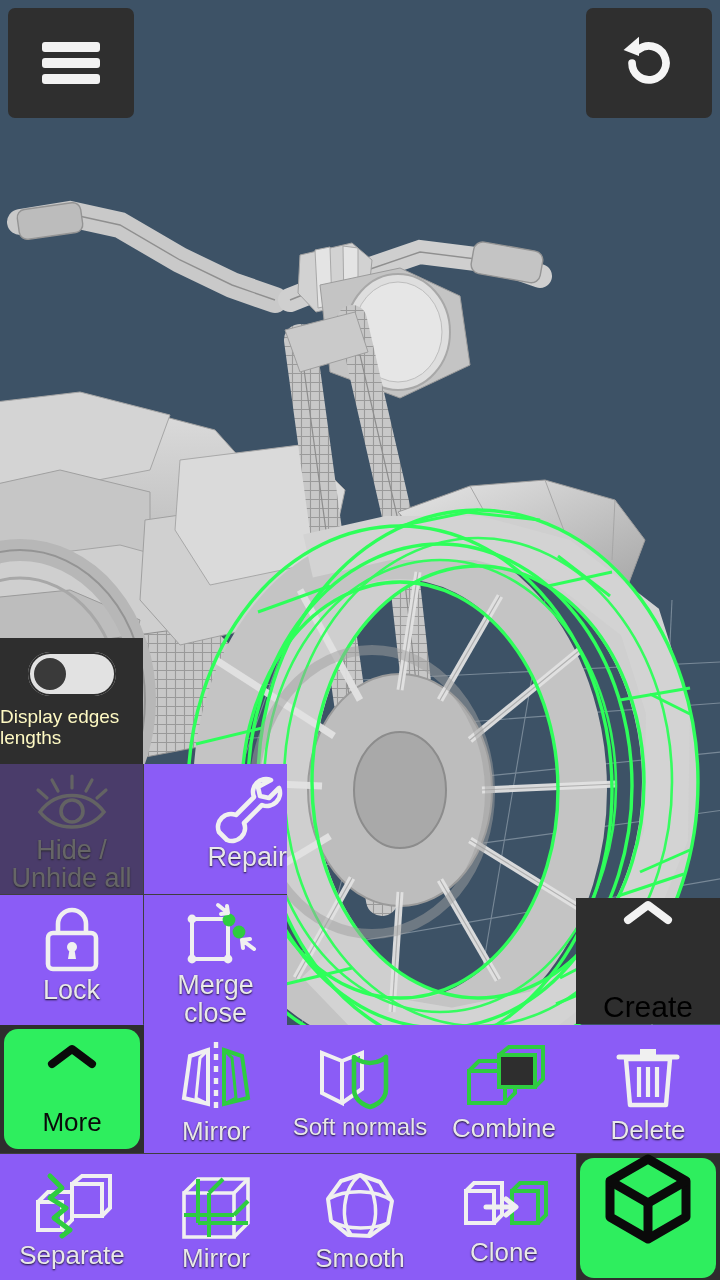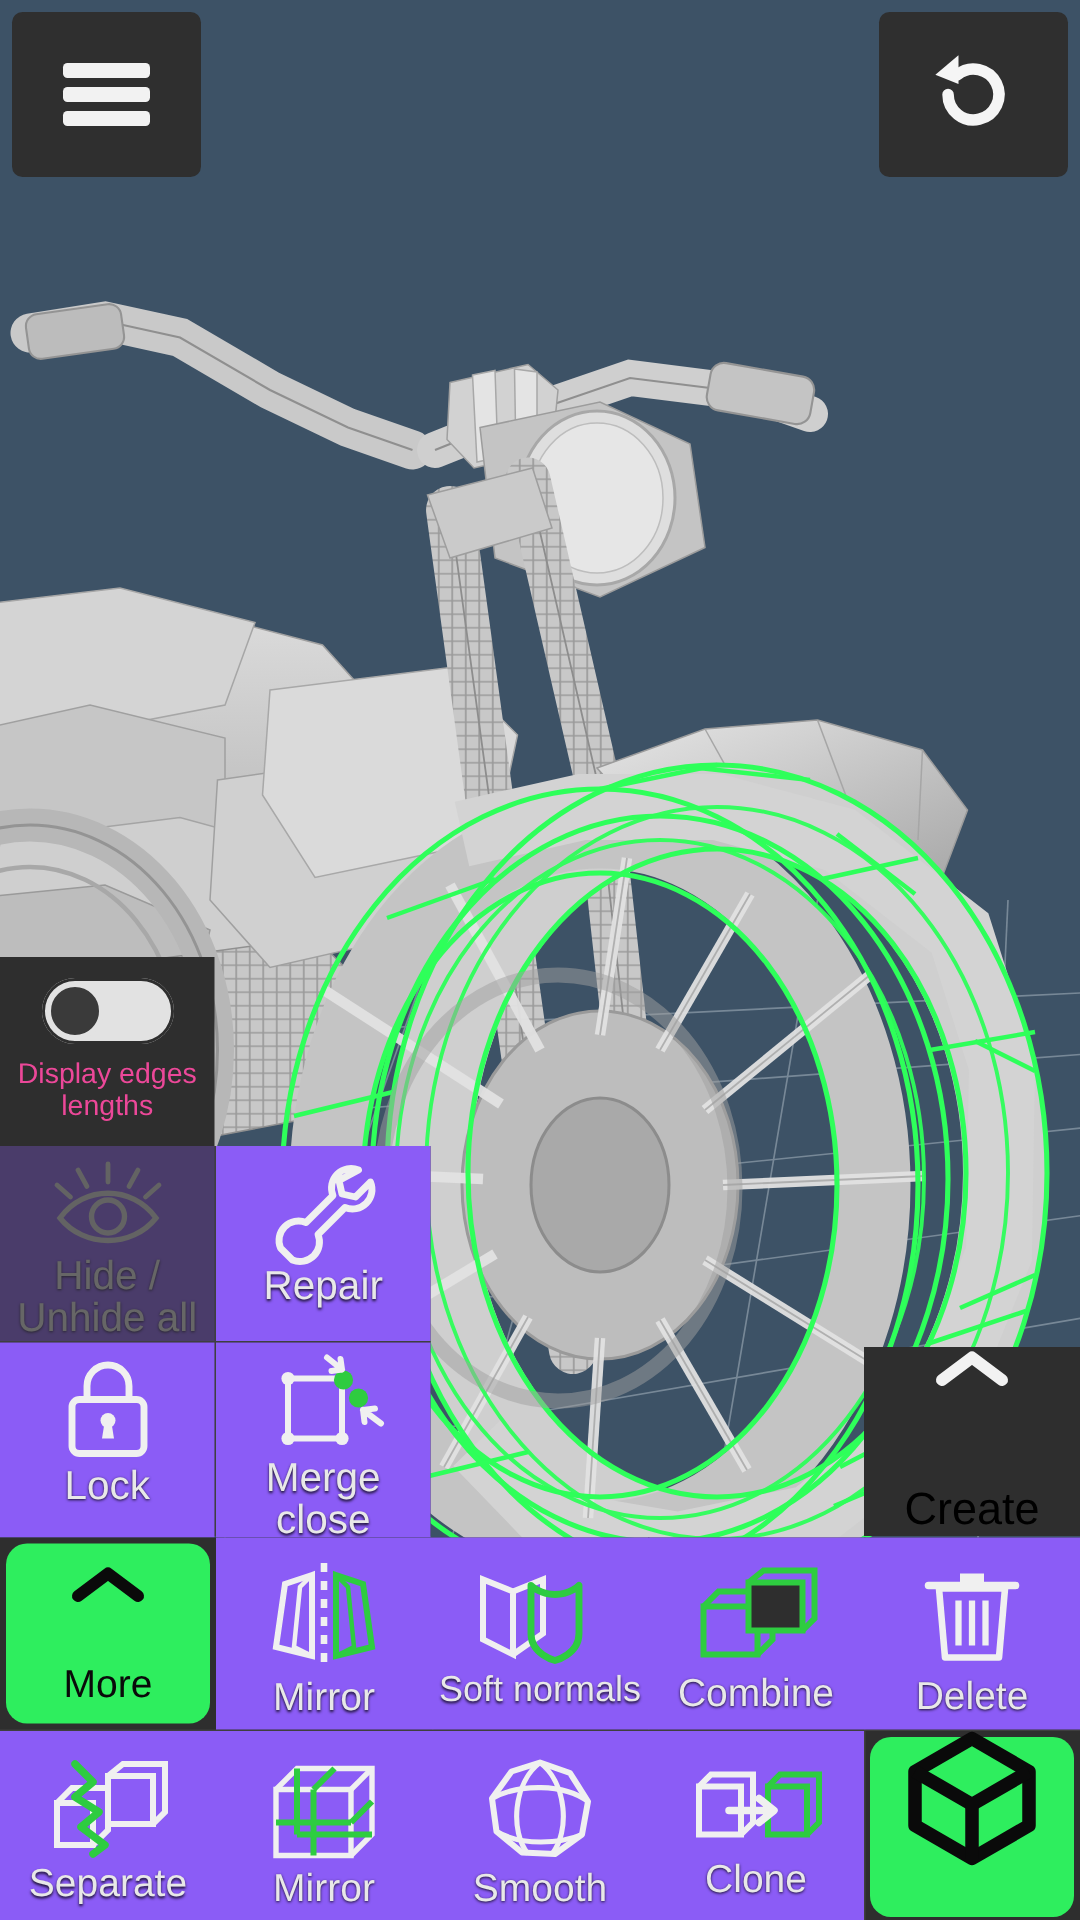--- a/index.html
+++ b/index.html
@@ -46,27 +46,27 @@
     font-weight:400;
   }
 
   
   #edgePanel { left:0; top:638px; width:143px; height:126px; padding-top:14px;
                display:flex; flex-direction:column; align-items:center; }
   .switch { width:88px; height:44px; border-radius:22px; background:#e2e2e2;
             position:relative; box-shadow:0 0 0 2px #2e2e2e inset; }
   .switch .knob { position:absolute; top:3px; left:3px; width:38px; height:38px;
                   border-radius:50%; background:#3a3a3a; border:3px solid #e2e2e2; }
-  #edgePanel .lbl { margin-top:10px; font-size:19px; line-height:1.12; color:#ec4899;text-align:center; }
+  #edgePanel .lbl { margin-top:10px; font-size:19px; line-height:1.12; color:#fef9c3; }
 
   
   #midBlock { left:0; top:764px; width:287px; height:260px; }
   #midBlock .cell { position:absolute; width:143px; height:130px; padding-top:8px; }
   #midBlock .c00 { left:0;   top:0;   }
-  #midBlock .c01 { left:144px; top:0; }
+  #midBlock .c01 { left:144px; top:0;align-items:flex-end; }
   #midBlock .c10 { left:0;   top:131px; }
   #midBlock .c11 { left:144px; top:131px; }
   #midBlock .divV { position:absolute; left:143px; top:0; width:1px; height:260px; background:#3f3f3f; }
   #midBlock .divH { position:absolute; left:0; top:130px; width:287px; height:1px; background:#3f3f3f; }
   #midBlock .lbl { font-size:27px; margin-top:2px; }
   .cell.small .lbl { font-size:21px; line-height:1.05; }
   .cell.disabled { opacity:.30; cursor:default; }
 
   
   #createPanel { left:576px; top:898px; width:144px; height:126px;

